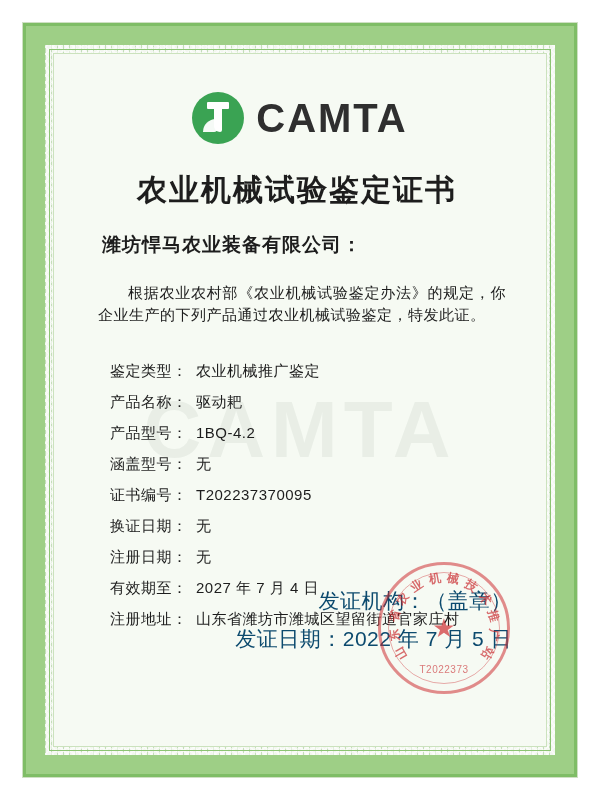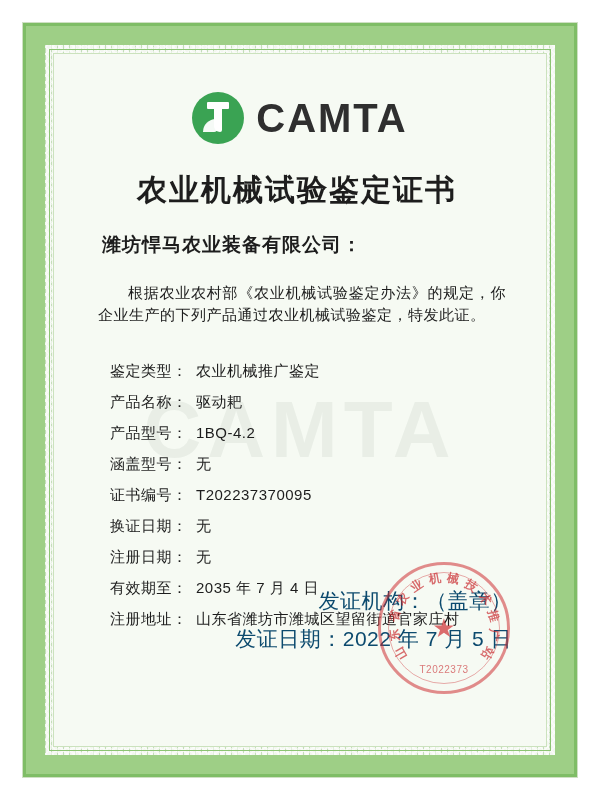--- a/index.html
+++ b/index.html
@@ -338,21 +338,21 @@
         <div class="field-row">
           <span class="field-label">换证日期：</span>
           <span class="field-value">无</span>
         </div>
         <div class="field-row">
           <span class="field-label">注册日期：</span>
           <span class="field-value">无</span>
         </div>
         <div class="field-row">
           <span class="field-label">有效期至：</span>
-          <span class="field-value">2035 年 7 月 4 日</span>
+          <span class="field-value">2027 年 7 月 4 日</span>
         </div>
         <div class="field-row">
           <span class="field-label">注册地址：</span>
           <span class="field-value">山东省潍坊市潍城区望留街道官家庄村</span>
         </div>
       </div>
 
       <div class="issuer">
         <div>发证机构：（盖章）</div>
         <div>发证日期：2022 年 7 月 5 日</div>

